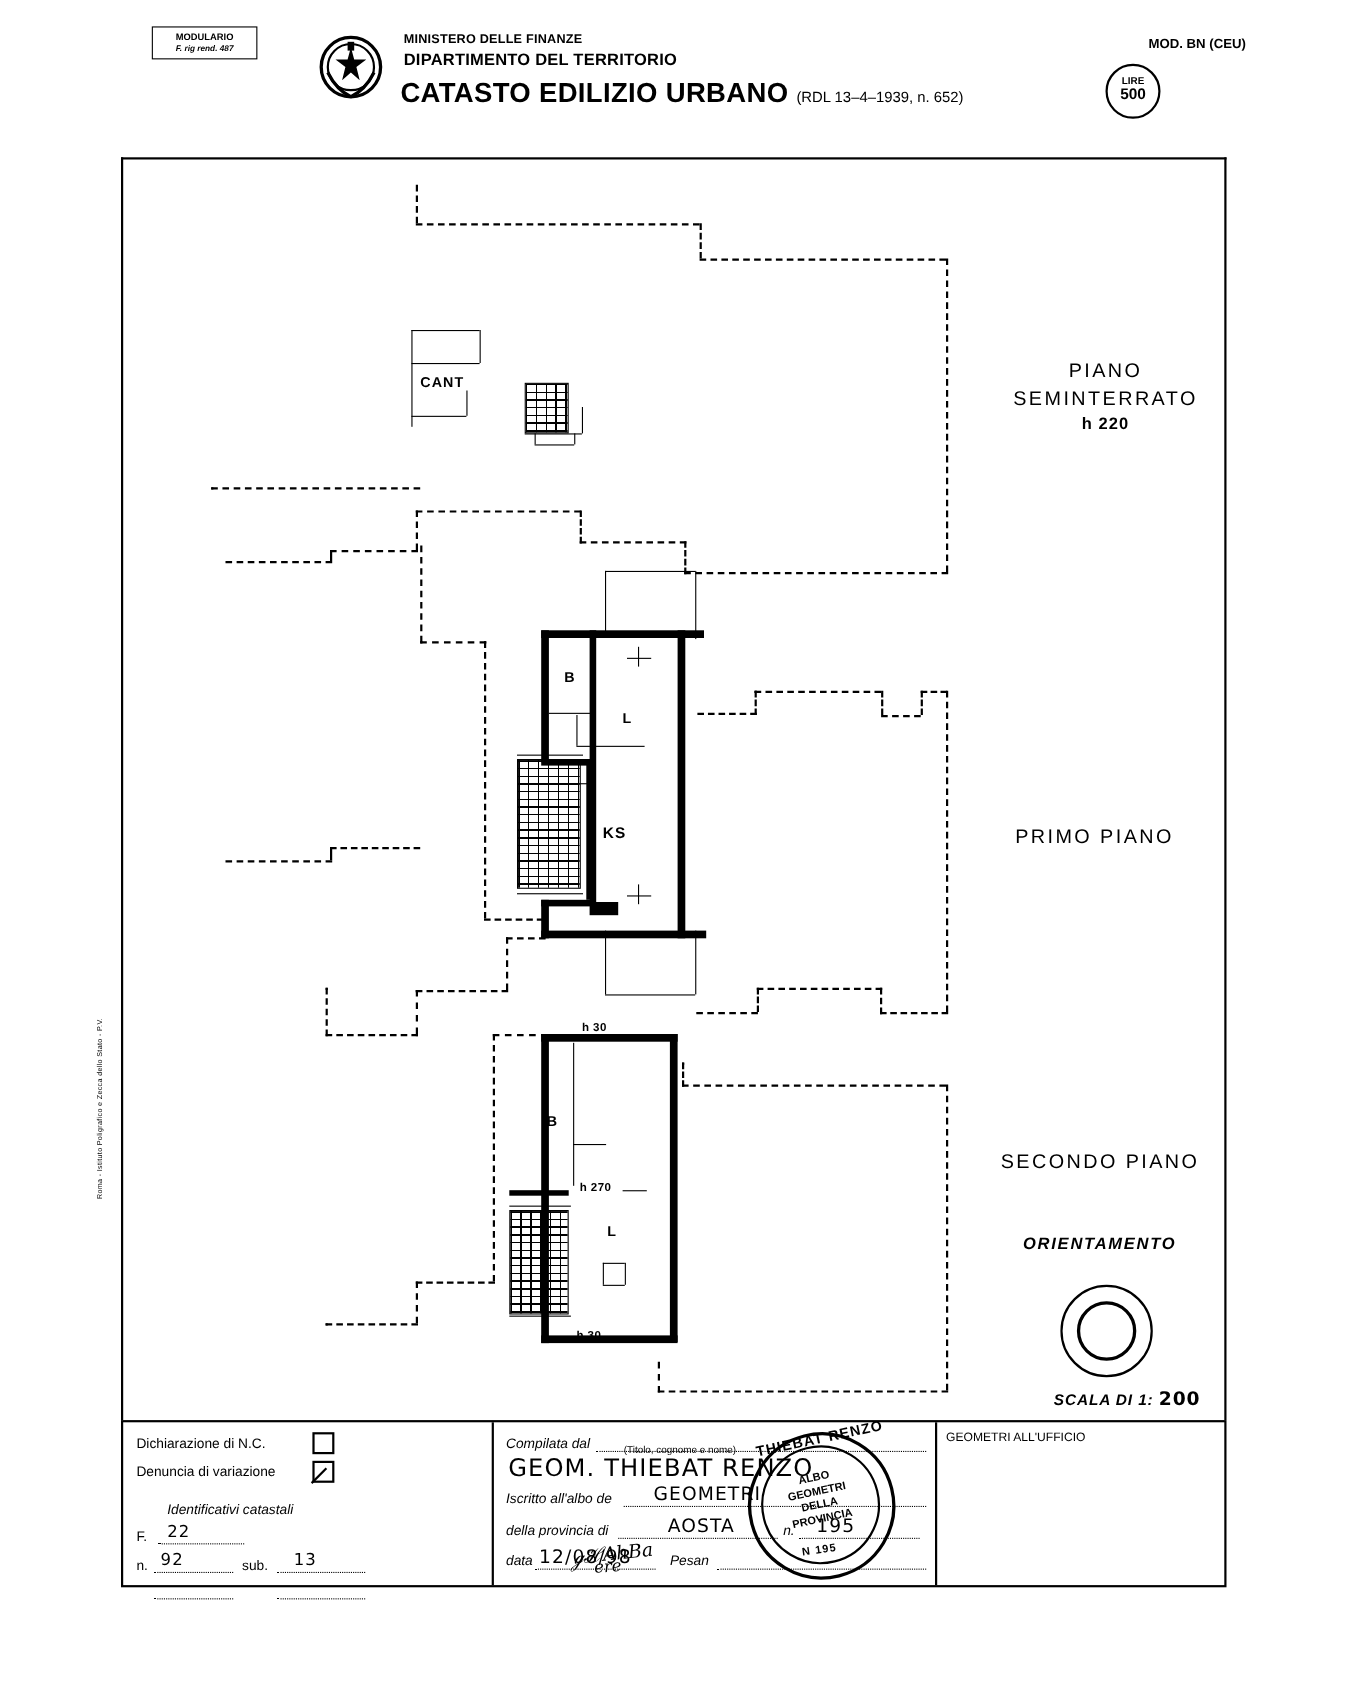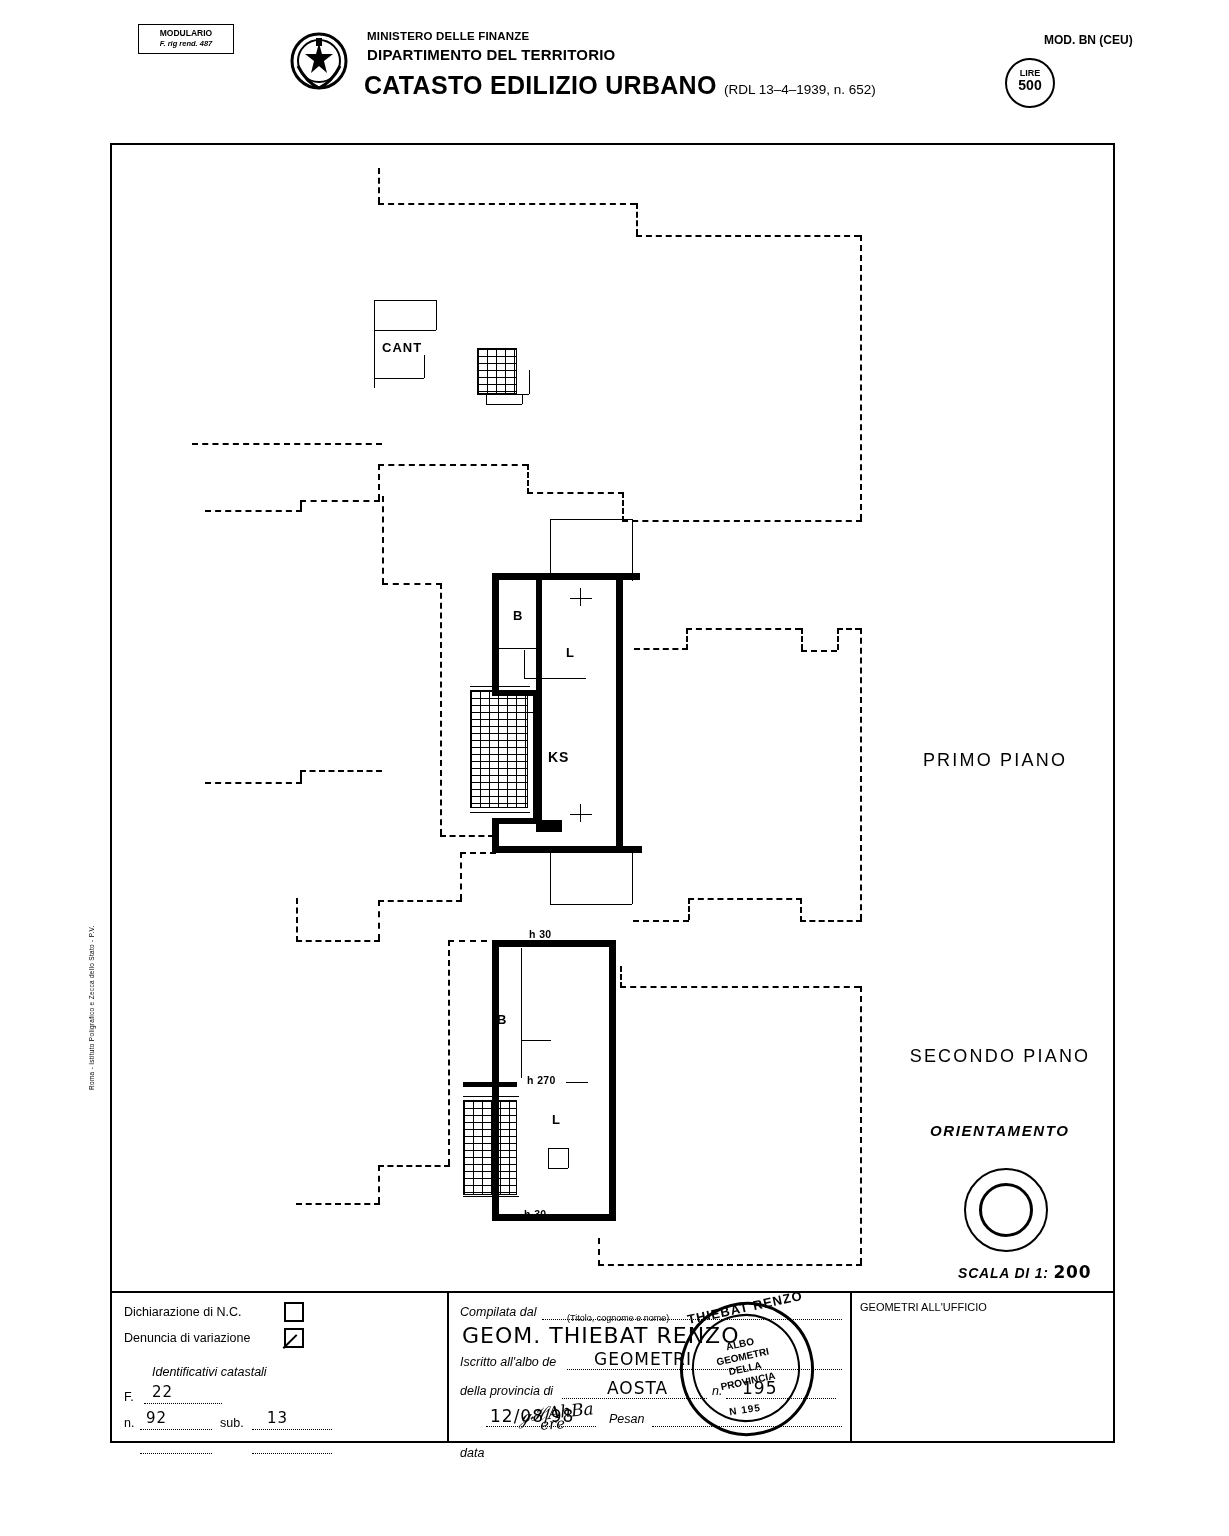--- a/index.html
+++ b/index.html
@@ -439,20 +439,25 @@
   <div class="lire-circle">
     <span class="t1">LIRE</span>
     <span class="t2">500</span>
   </div>
 
 
   <div class="side-print">Roma - Istituto Poligrafico e Zecca dello Stato - P.V.</div>
 
   <div class="frame"></div>
 
+  <div class="floor-label" id="lbl-semi">
+    <div>PIANO</div>
+    <div>SEMINTERRATO</div>
+    <div style="font-size:15px;letter-spacing:1px;font-weight:bold;">h 220</div>
+  </div>
   <div class="floor-label" id="lbl-primo">
     <div>PRIMO PIANO</div>
   </div>
   <div class="floor-label" id="lbl-secondo">
     <div>SECONDO PIANO</div>
   </div>
 
   <div class="orient-label">ORIENTAMENTO</div>
   <div class="orient-circle"></div>
   <div class="scala">
@@ -653,21 +658,21 @@
     <span class="dotline" style="left:455px; top:76px; width:275px;"></span>
     <span class="hand-f" style="position:absolute; left:482px; top:56px; font-size:17px;">GEOMETRI</span>
 
     <span class="f-txt f-ital" style="left:348px; top:91px;">della provincia di</span>
     <span class="dotline" style="left:450px; top:105px; width:145px;"></span>
     <span class="hand-f" style="position:absolute; left:495px; top:85px; font-size:17px;">AOSTA</span>
     <span class="f-txt f-ital" style="left:600px; top:91px;">n.</span>
     <span class="dotline" style="left:614px; top:105px; width:110px;"></span>
     <span class="hand-f" style="position:absolute; left:630px; top:85px; font-size:17px;">195</span>
 
-    <span class="f-txt f-ital" style="left:348px; top:119px;margin-top:34px;">data</span>
+    <span class="f-txt f-ital" style="left:348px; top:119px;">data</span>
     <span class="hand-f" style="position:absolute; left:378px; top:113px; font-size:17px;">12/08/98</span>
     <span class="dotline" style="left:374px; top:133px; width:110px;"></span>
     <span class="f-txt f-ital" style="left:497px; top:119px;">Pesan</span>
     <span class="dotline" style="left:540px; top:133px; width:190px;"></span>
 
     <span class="f-txt" style="left:748px; top:8px; font-size:11px;">GEOMETRI ALL'UFFICIO</span>
   </div>
 
   <div class="stamp">
     <span class="ring"></span>

